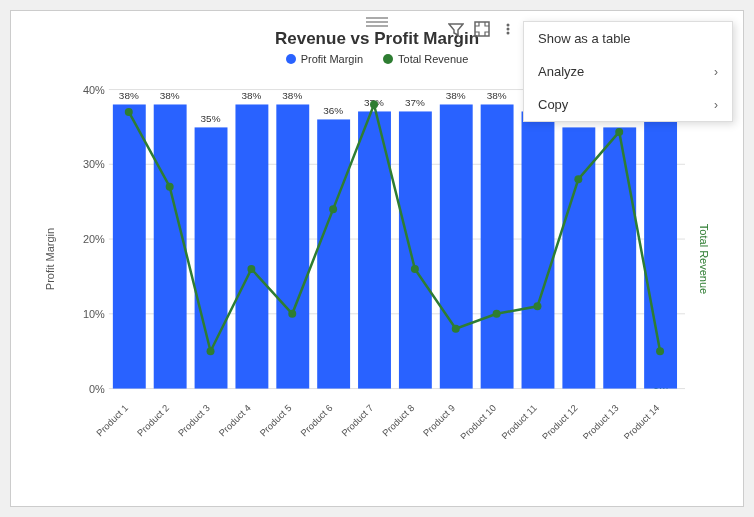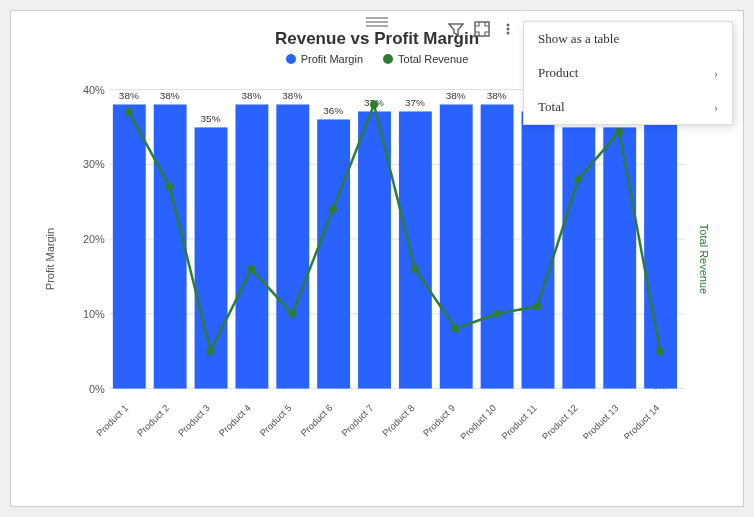--- a/index.html
+++ b/index.html
@@ -104,21 +104,20 @@
       z-index: 10;
       font-size: 13px;
     }
     .context-menu-item {
       display: flex;
       justify-content: space-between;
       align-items: center;
       padding: 9px 14px;
       cursor: pointer;
       color: #333;
-      font-family: Liberation Serif, serif;
     }
     .context-menu-item .chevron {
       font-size: 12px;
       color: #666;
     }
     
     .chart-toolbar {
       position: absolute;
       top: 8px;
       right: 225px;
@@ -271,25 +270,25 @@
       <text x="552" y="340" text-anchor="end" font-size="9.5" fill="#555" transform="rotate(-45 552 340)">Product 13</text>
       <text x="593" y="340" text-anchor="end" font-size="9.5" fill="#555" transform="rotate(-45 593 340)">Product 14</text>
     </svg>
   </div>
 
   <div class="context-menu">
     <div class="context-menu-item">
       <span>Show as a table</span>
     </div>
     <div class="context-menu-item">
-      <span>Product</span>
+      <span>Analyze</span>
       <span class="chevron">›</span>
     </div>
     <div class="context-menu-item">
-      <span>Total</span>
+      <span>Copy</span>
       <span class="chevron">›</span>
     </div>
   </div>
 
   <div class="chart-toolbar">
     <div class="toolbar-icon" title="Filter">
       <svg width="16" height="16" viewBox="0 0 16 16">
           <path d="M1 3h14l-5 6v5l-4-2V9L1 3z" fill="none" stroke="#666" stroke-width="1.5"></path>
         </svg>
     </div>

